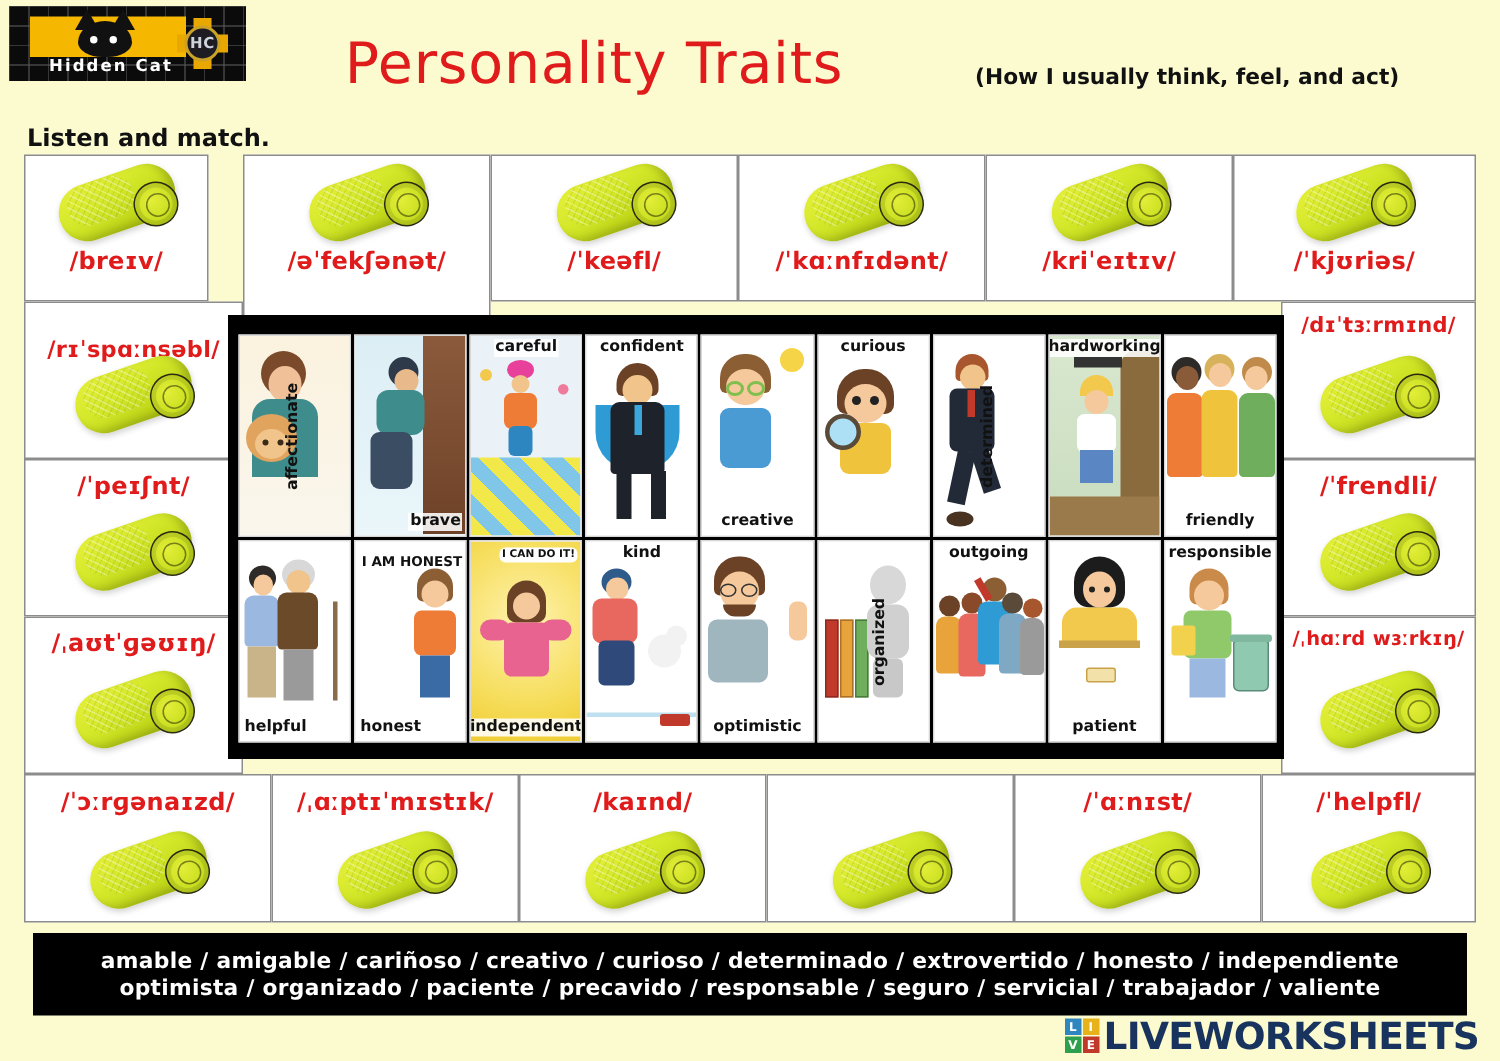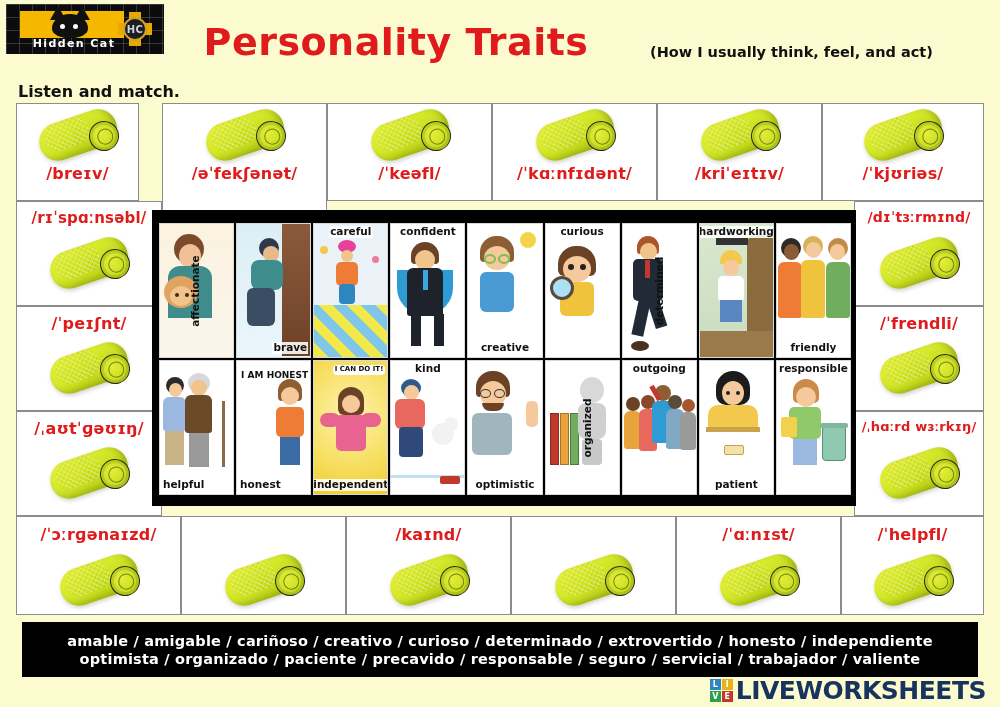--- a/index.html
+++ b/index.html
@@ -63,21 +63,21 @@
     border-radius: 50%; background: #1c1c22;
     border: 2px solid #C9A227;
     color: #cfd4dc; font-size: 10px; font-weight: bold;
     display: flex; align-items: center; justify-content: center;
     letter-spacing: .5px;
   }
 
   .title {
     position: absolute; left: 196px; top: 20px; width: 400px;
     text-align: center; color: #E01B1B;
-    font-size: 38px; font-weight: bold; letter-spacing: .5px;
+    font-size: 38px; font-weight: normal; letter-spacing: .5px;
     font-family: "DejaVu Sans", sans-serif;
   }
   .subtitle {
     position: absolute; left: 612px; top: 44px;
     color: #111; font-size: 14.5px; font-weight: bold;
     font-family: "DejaVu Sans", sans-serif;
     margin-left: 38px;
   }
   .instruction {
     position: absolute; left: 18px; top: 82px;
@@ -271,21 +271,21 @@
           <div class="speaker">
             <div class="body"></div>
             <div class="mesh"></div>
             <div class="cap"></div>
           </div>
         </div>
       <div class="ipa" style="top:60px">/ˈkjʊriəs/</div>
     </div>
 
     <div class="cell" style="left:0;top:98px;width:146px;height:105px">
-      <div class="ipa" style="top:7px;font-size:15px">/rɪˈspɑːnsəbl/</div>
+      <div class="ipa" style="top:22px;font-size:15px">/rɪˈspɑːnsəbl/</div>
       <div class="speaker-wrap" style="top:38px">
           <div class="speaker">
             <div class="body"></div>
             <div class="mesh"></div>
             <div class="cap"></div>
           </div>
         </div>
     </div>
     <div class="cell" style="left:0;top:203px;width:146px;height:105px">
       <div class="ipa" style="top:7px">/ˈpeɪʃnt/</div>
@@ -343,20 +343,21 @@
       <div class="ipa" style="top:8px">/ˈɔːrɡənaɪzd/</div>
       <div class="speaker-wrap" style="top:40px">
           <div class="speaker">
             <div class="body"></div>
             <div class="mesh"></div>
             <div class="cap"></div>
           </div>
         </div>
     </div>
     <div class="cell" style="left:165px;top:413px;width:165px;height:99px">
+      <div class="ipa" style="top:8px">/ˌɑːptɪˈmɪstɪk/</div>
       <div class="speaker-wrap" style="top:40px">
           <div class="speaker">
             <div class="body"></div>
             <div class="mesh"></div>
             <div class="cap"></div>
           </div>
         </div>
     </div>
     <div class="cell" style="left:330px;top:413px;width:165px;height:99px">
       <div class="ipa" style="top:8px">/kaɪnd/</div>

